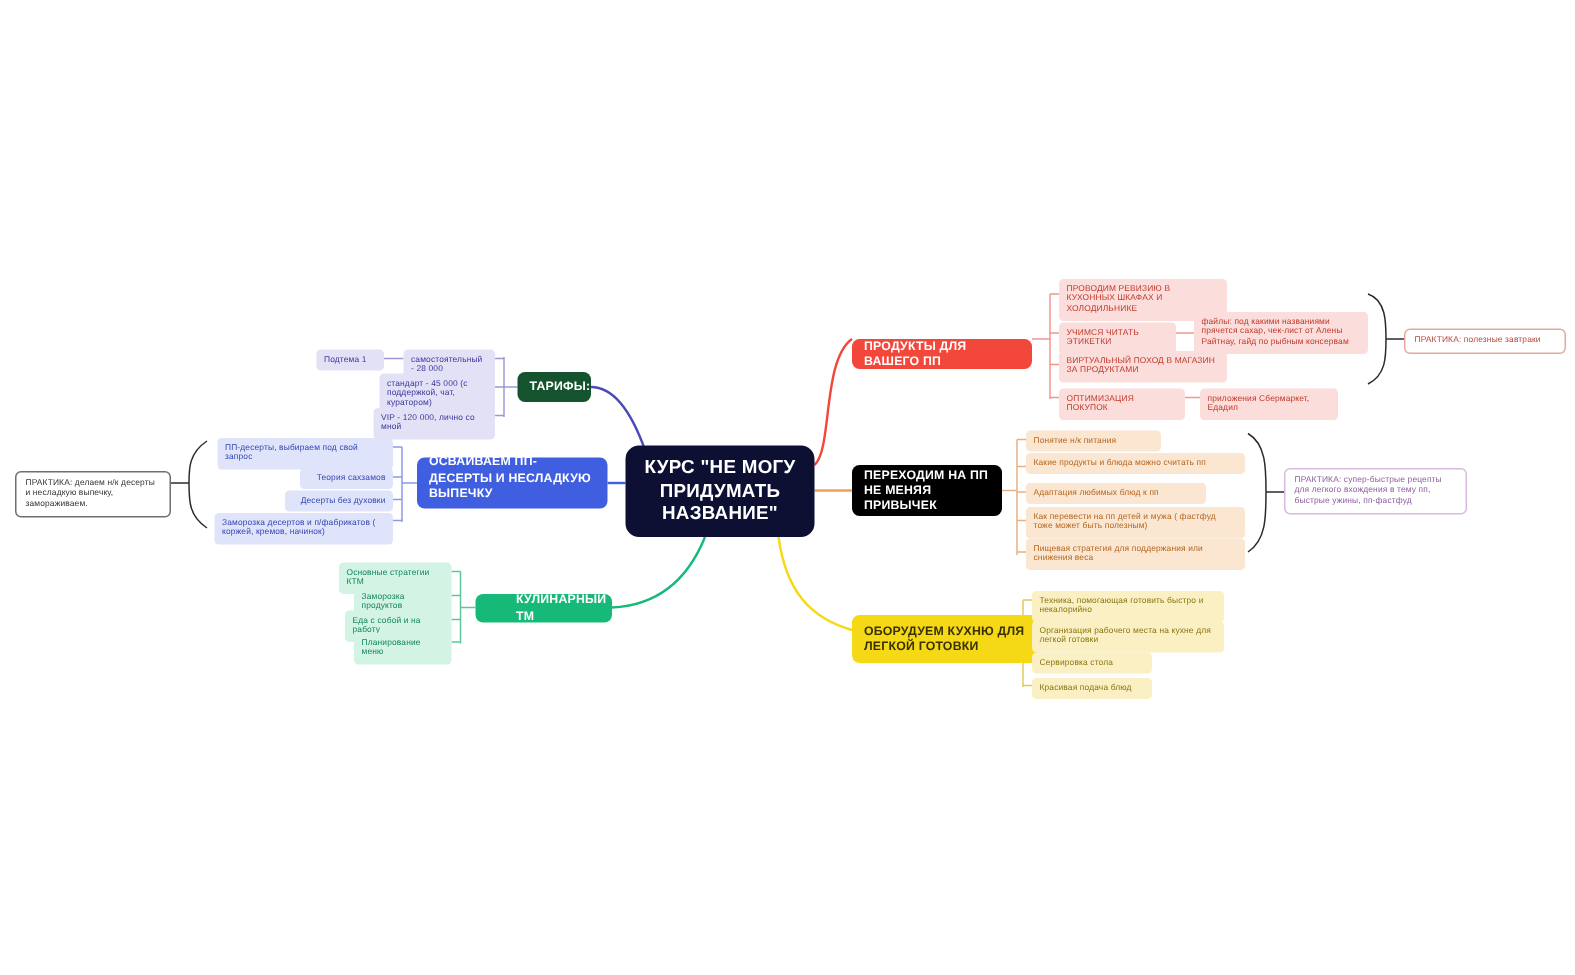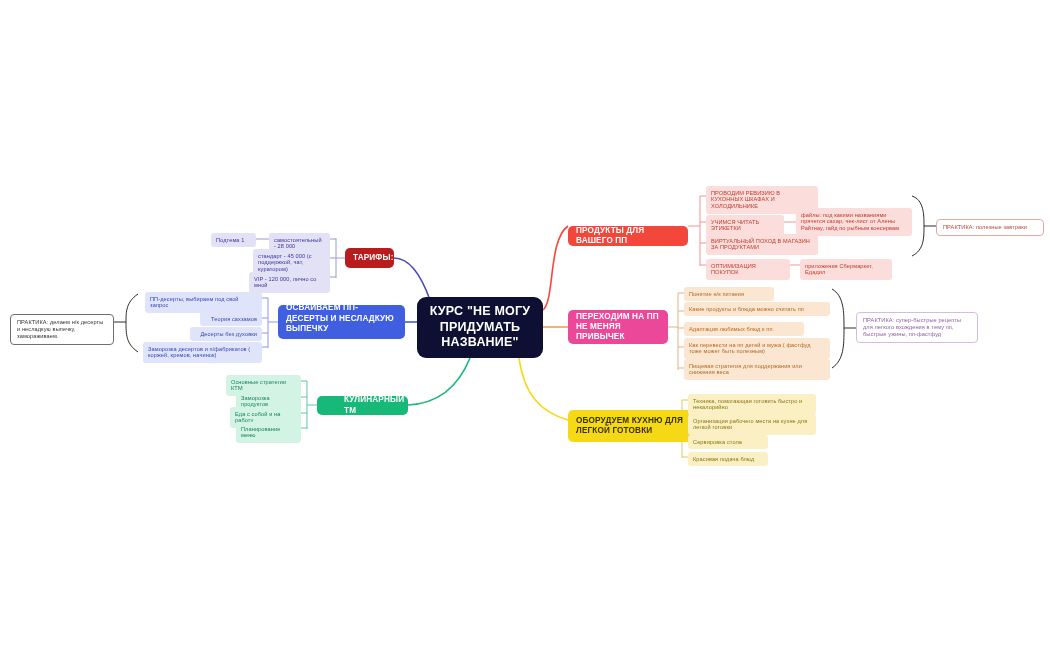--- a/index.html
+++ b/index.html
@@ -42,25 +42,25 @@
   }
   
   .branch {
     font-size: 8.2px;
     font-weight: 700;
     padding: 5px 8px;
     letter-spacing: .15px;
   }
   .b-red    { background: #f4473b; color: #fff; }
   .b-orange { background: #f0a köpek; }
-  .b-orange { background: #ec4899; color: #fff; }
+  .b-orange { background: #000000; color: #fff; }
   .b-yellow { background: #f5d916; color: #3a3100; }
   .b-green  { background: #17b978; color: #fff; }
   .b-blue   { background: #3f5fe0; color: #fff; }
-  .b-purple { background: #b91c1c; color: #fff; }
+  .b-purple { background: #14532d; color: #fff; }
 
   
   .leaf {
     font-size: 5.6px;
     padding: 3.5px 5px;
     border-radius: 3px;
     letter-spacing: .1px;
   }
   .l-red    { background: #fbdedb; color: #c0392b; }
   .l-orange { background: #fbe6d2; color: #b4671f; }

